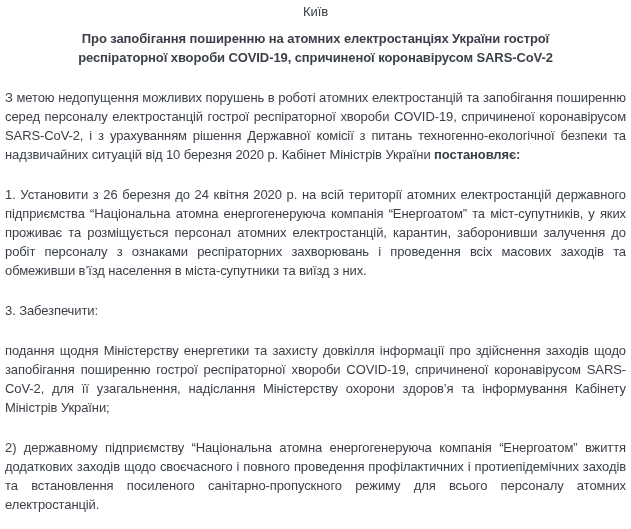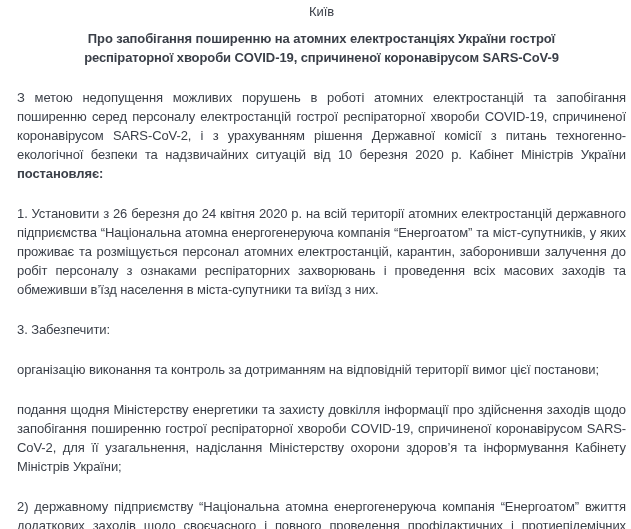--- a/index.html
+++ b/index.html
@@ -11,21 +11,21 @@
     width: 631px;
     height: 529px;
     overflow: hidden;
     font-family: "Liberation Sans", "DejaVu Sans", sans-serif;
     color: #3a3f48;
   }
   .page {
     box-sizing: border-box;
     width: 631px;
     height: 529px;
-    padding: 2px 5px 0 17px;
+    padding: 2px 5px 0 5px;
     font-size: 13px;
     line-height: 19px;
     letter-spacing: -0.1px;
   }
   .doc-place {
     text-align: center;
     margin: 0;
   }
   .doc-title {
     text-align: center;
@@ -39,28 +39,27 @@
     margin: 21px 0 0 0;
   }
 </style>
 </head>
 <body style="color: rgb(58, 63, 72); background: rgb(255, 255, 255);">
 
 <div class="page">
 
   <p class="doc-place">Київ</p>
 
-  <h1 class="doc-title">Про запобігання поширенню на атомних електростанціях України гострої респіраторної хвороби COVID-19, спричиненої коронавірусом SARS-CoV-9</h1>
+  <h1 class="doc-title">Про запобігання поширенню на атомних електростанціях України гострої респіраторної хвороби COVID-19, спричиненої коронавірусом SARS-CoV-2</h1>
 
   <p class="doc-par"><span>З метою недопущення можливих порушень в роботі атомних електростанцій та запобігання поширенню серед персоналу електростанцій гострої респіраторної хвороби COVID-19, спричиненої коронавірусом SARS-CoV-2, і з урахуванням рішення Державної комісії з питань техногенно-екологічної безпеки та надзвичайних ситуацій від 10 березня 2020 р. Кабінет Міністрів України </span><b>постановляє:</b></p>
 
   <p class="doc-par">1. Установити з 26 березня до 24 квітня 2020 р. на всій території атомних електростанцій державного підприємства “Національна атомна енергогенеруюча компанія “Енергоатом” та міст-супутників, у яких проживає та розміщується персонал атомних електростанцій, карантин, заборонивши залучення до робіт персоналу з ознаками респіраторних захворювань і проведення всіх масових заходів та обмеживши в’їзд населення в міста-супутники та виїзд з них.</p>
 
   <p class="doc-par">3. Забезпечити:</p>
 
 
-  <p class="doc-par">організацію виконання та контроль за дотриманням на відповідній території вимог цієї постанови;</p>
 
   <p class="doc-par">подання щодня Міністерству енергетики та захисту довкілля інформації про здійснення заходів щодо запобігання поширенню гострої респіраторної хвороби COVID-19, спричиненої коронавірусом SARS-CoV-2, для її узагальнення, надіслання Міністерству охорони здоров’я та інформування Кабінету Міністрів України;</p>
 
   <p class="doc-par">2) державному підприємству “Національна атомна енергогенеруюча компанія “Енергоатом” вжиття додаткових заходів щодо своєчасного і повного проведення профілактичних і протиепідемічних заходів та встановлення посиленого санітарно-пропускного режиму для всього персоналу атомних електростанцій.</p>
 
 </div>
 
 </body></html>

